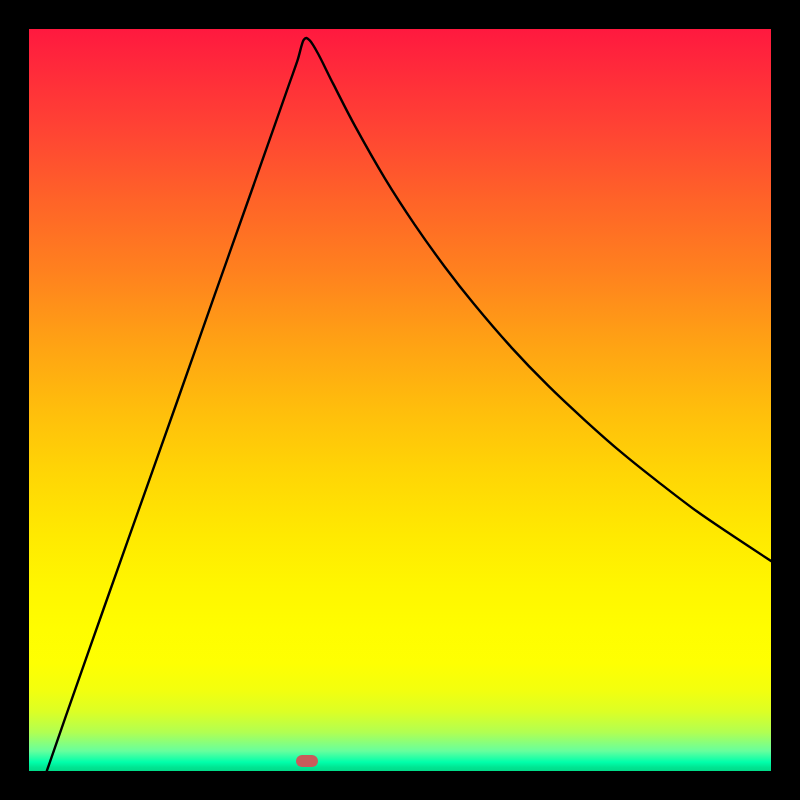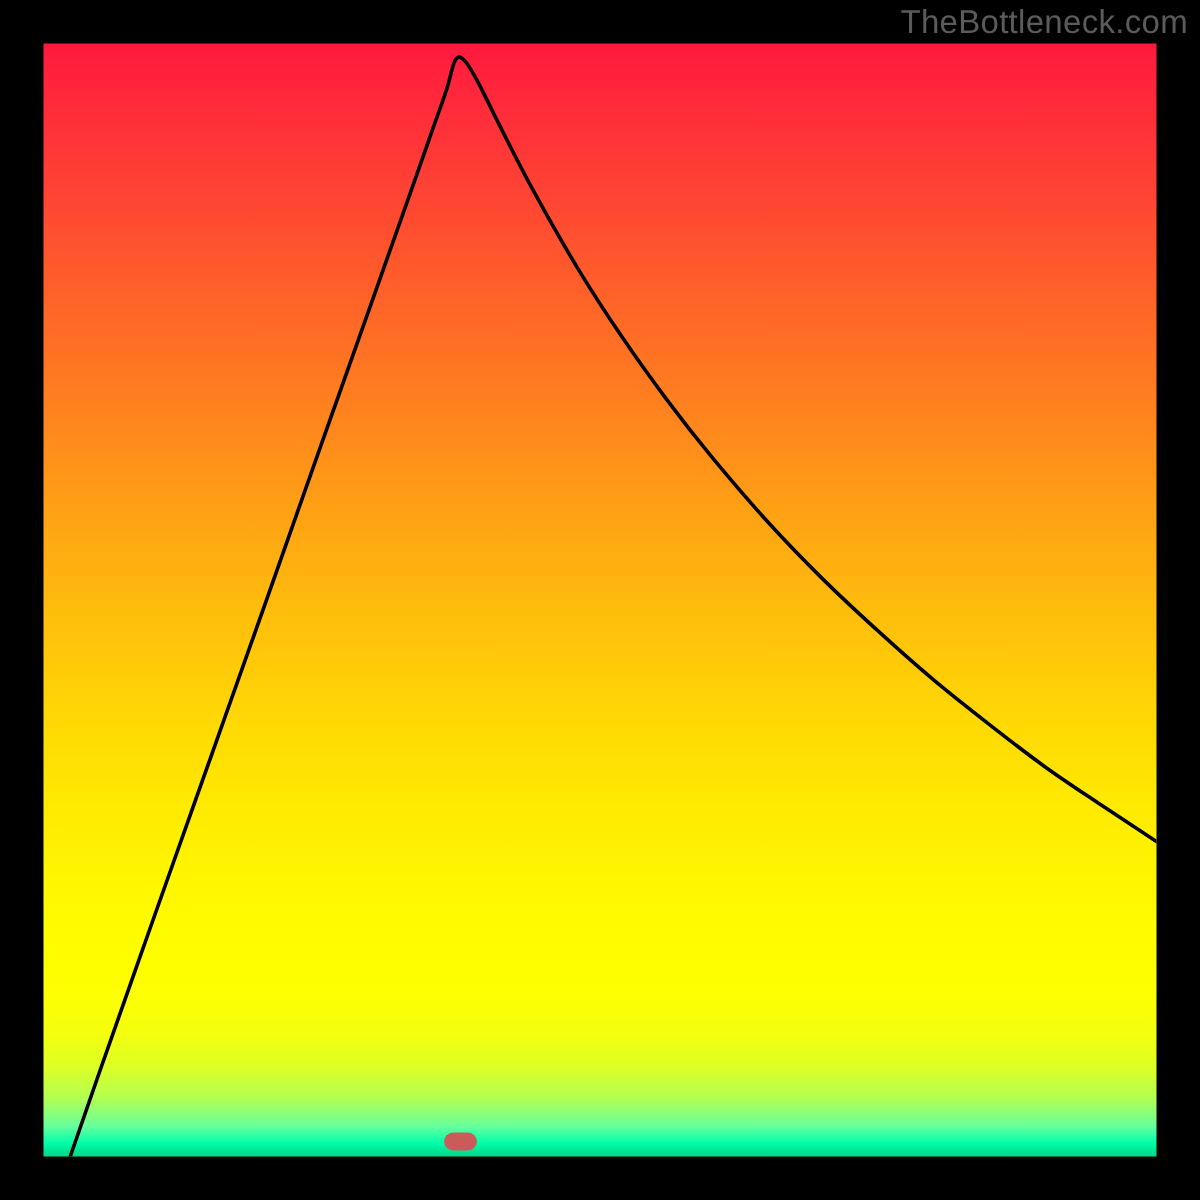--- a/index.html
+++ b/index.html
@@ -79,21 +79,20 @@
     font-weight: 500;
     letter-spacing: 0.2px;
     z-index: 5;
     user-select: none;
   }
 </style>
 </head>
 <body>
 
 <div class="outer">
-  <div class="watermark">TheBottleneck.com</div>
 
   <div class="plot-frame">
     <div class="gradient-fill"></div>
 
     <svg class="curve-svg" viewBox="0 0 742 742" preserveAspectRatio="none">
       <path id="curve-path" fill="none" stroke="#000" stroke-width="2.4" stroke-linecap="round" d="M 17.81 742.00 C 21.02 732.73, 27.70 713.19, 37.10 686.35 C 46.50 659.51, 61.83 615.98, 74.20 580.99 C 86.57 545.99, 98.93 511.24, 111.30 476.36 C 123.67 441.49, 136.03 406.74, 148.40 371.74 C 160.77 336.74, 173.13 301.38, 185.50 266.38 C 197.87 231.38, 212.71 189.70, 222.60 161.76 C 232.49 133.81, 238.68 116.25, 244.86 98.69 C 251.04 81.13, 255.74 67.65, 259.70 56.39 C 263.66 45.14, 266.13 38.71, 268.60 31.16 C 271.08 23.62, 272.56 14.47, 274.54 11.13 C 276.52 7.79, 278.00 8.78, 280.48 11.13 C 282.95 13.48, 285.42 17.93, 289.38 25.23 C 293.34 32.52, 298.04 42.79, 304.22 54.91 C 310.40 67.03, 317.82 82.11, 326.48 97.94 C 335.14 113.77, 346.27 133.56, 356.16 149.88 C 366.05 166.21, 375.95 181.30, 385.84 195.89 C 395.73 210.48, 405.63 224.21, 415.52 237.44 C 425.41 250.67, 434.07 261.80, 445.20 275.28 C 456.33 288.76, 469.93 304.71, 482.30 318.32 C 494.67 331.92, 507.03 344.66, 519.40 356.90 C 531.77 369.14, 544.13 380.52, 556.50 391.78 C 568.87 403.03, 581.23 414.04, 593.60 424.42 C 605.97 434.81, 618.33 444.46, 630.70 454.10 C 643.07 463.75, 655.43 473.40, 667.80 482.30 C 680.17 491.20, 692.53 499.24, 704.90 507.53 C 717.27 515.81, 735.82 527.93, 742.00 532.01"></path>
     </svg>
 
     <div id="marker" class="marker" style="left: 277.508px; top: 731.983px; background: rgb(201, 91, 91);"></div>
   </div>

